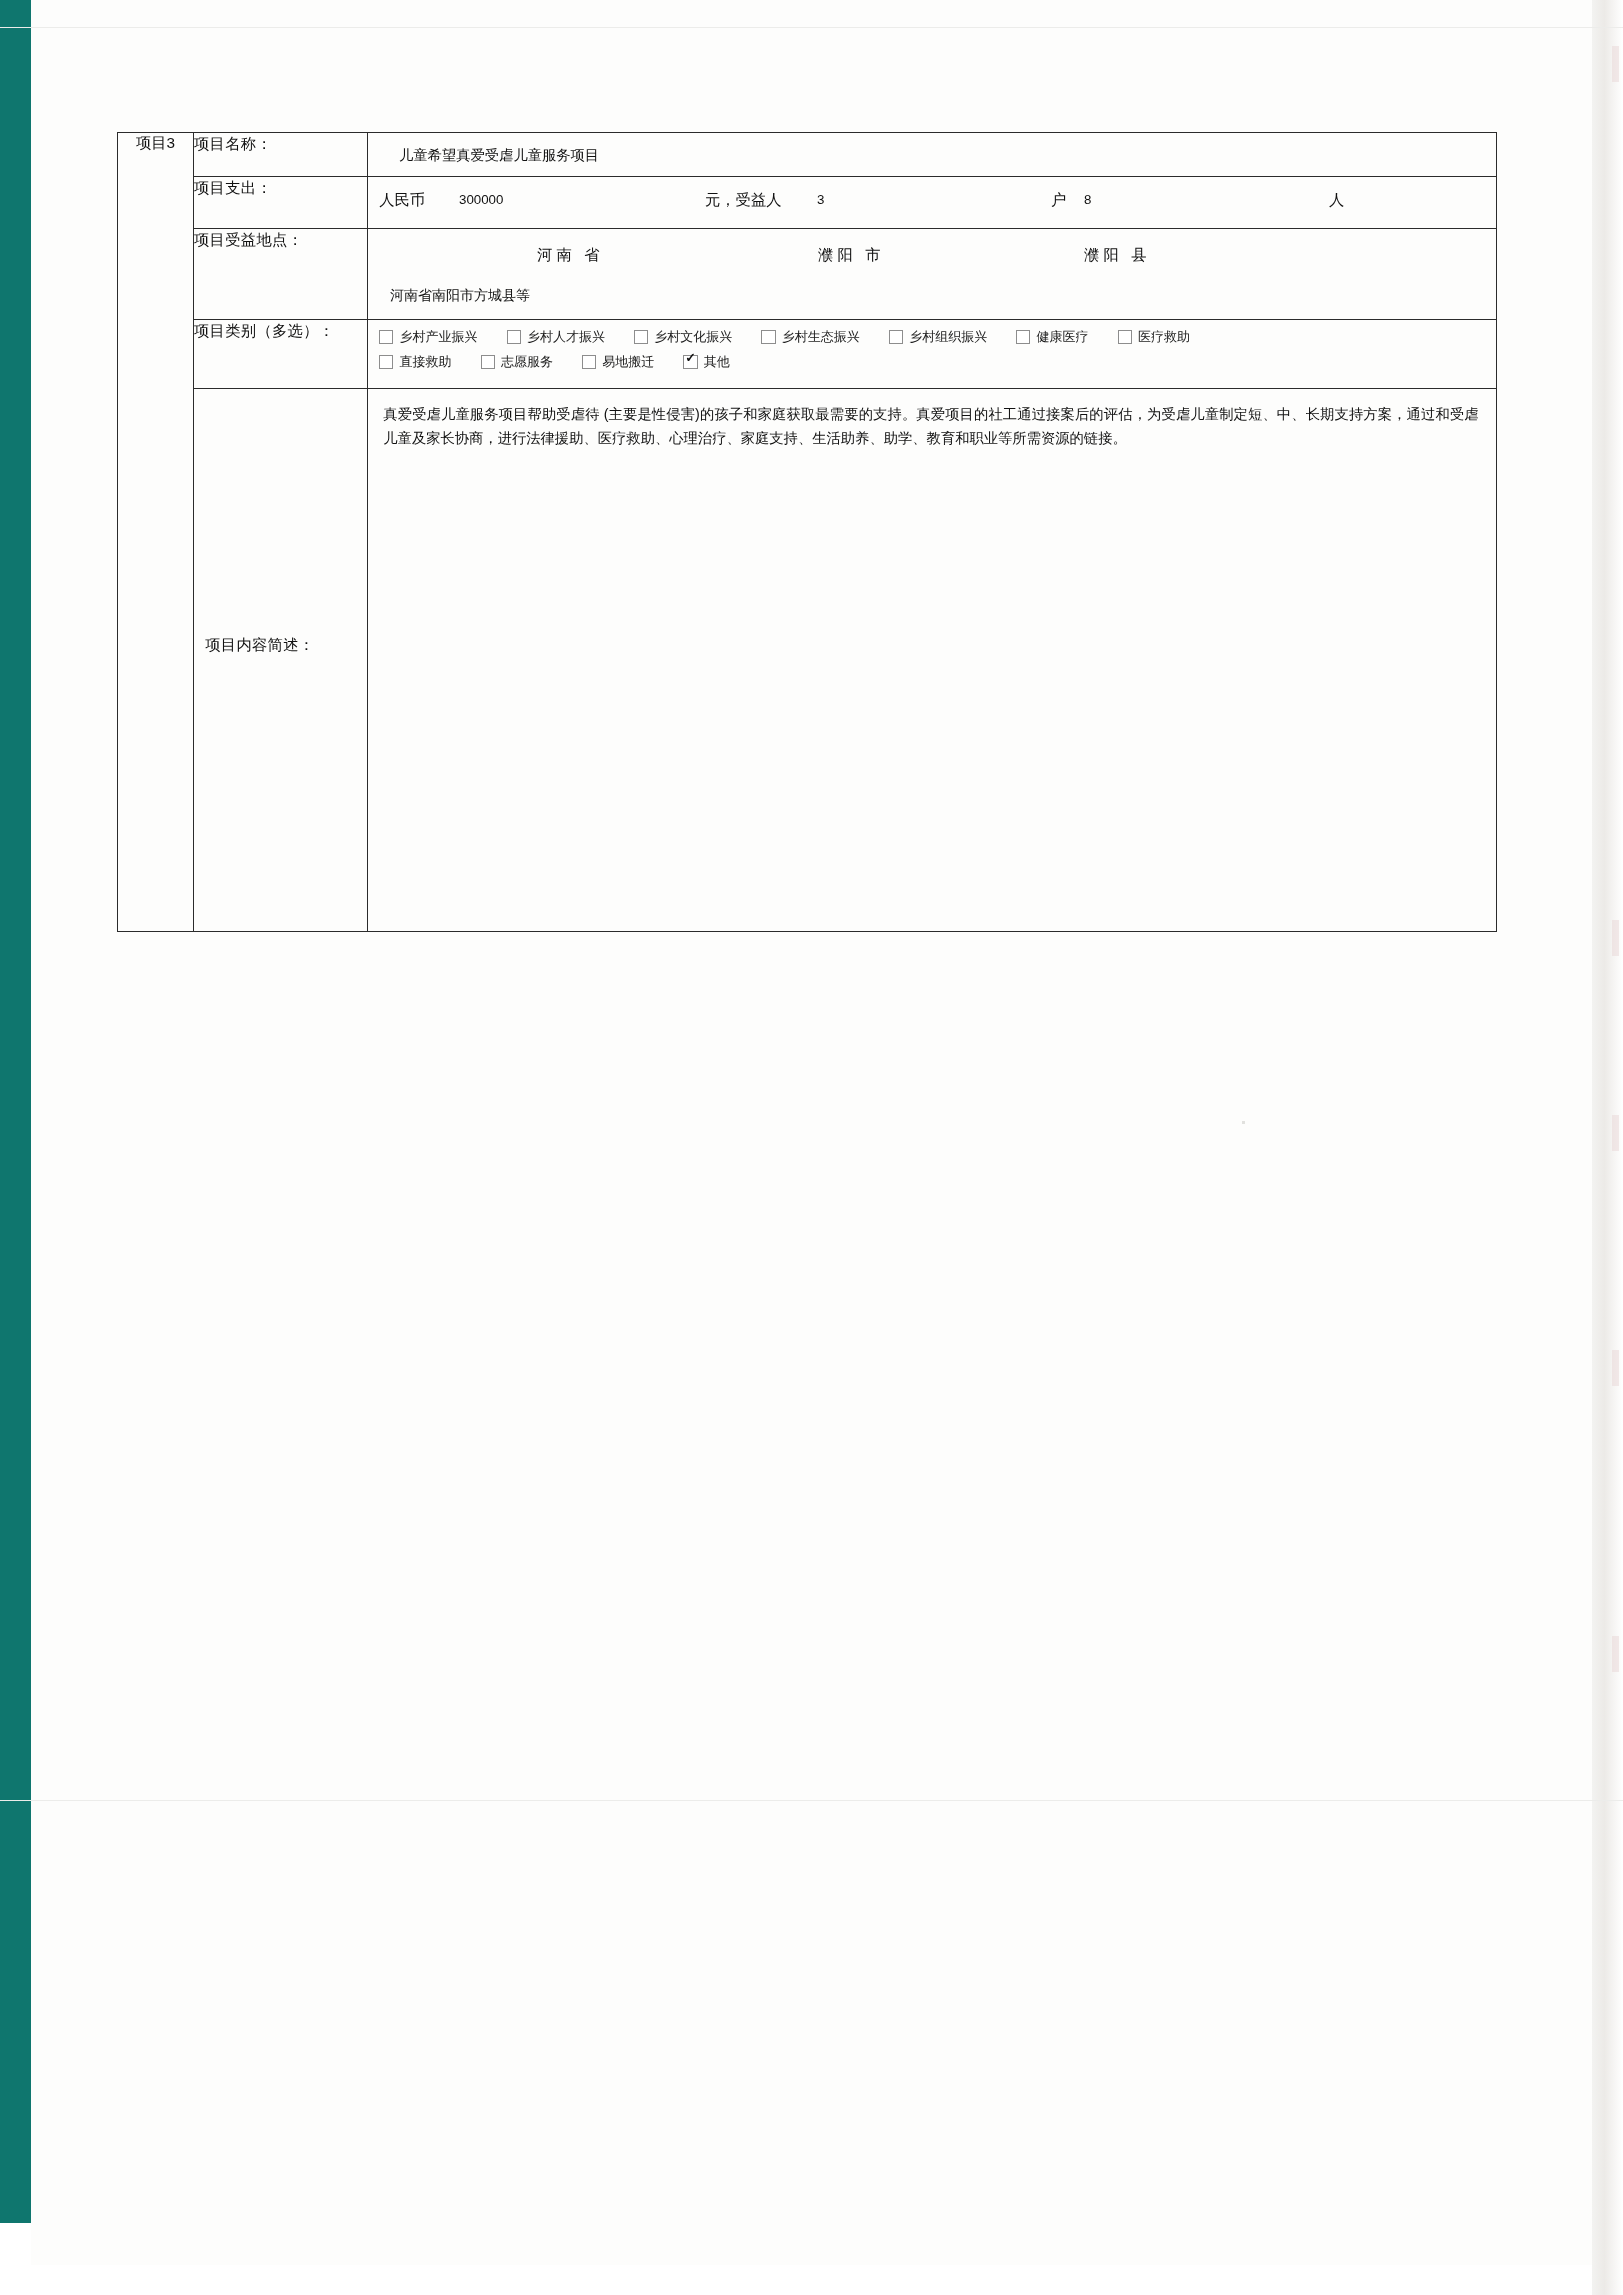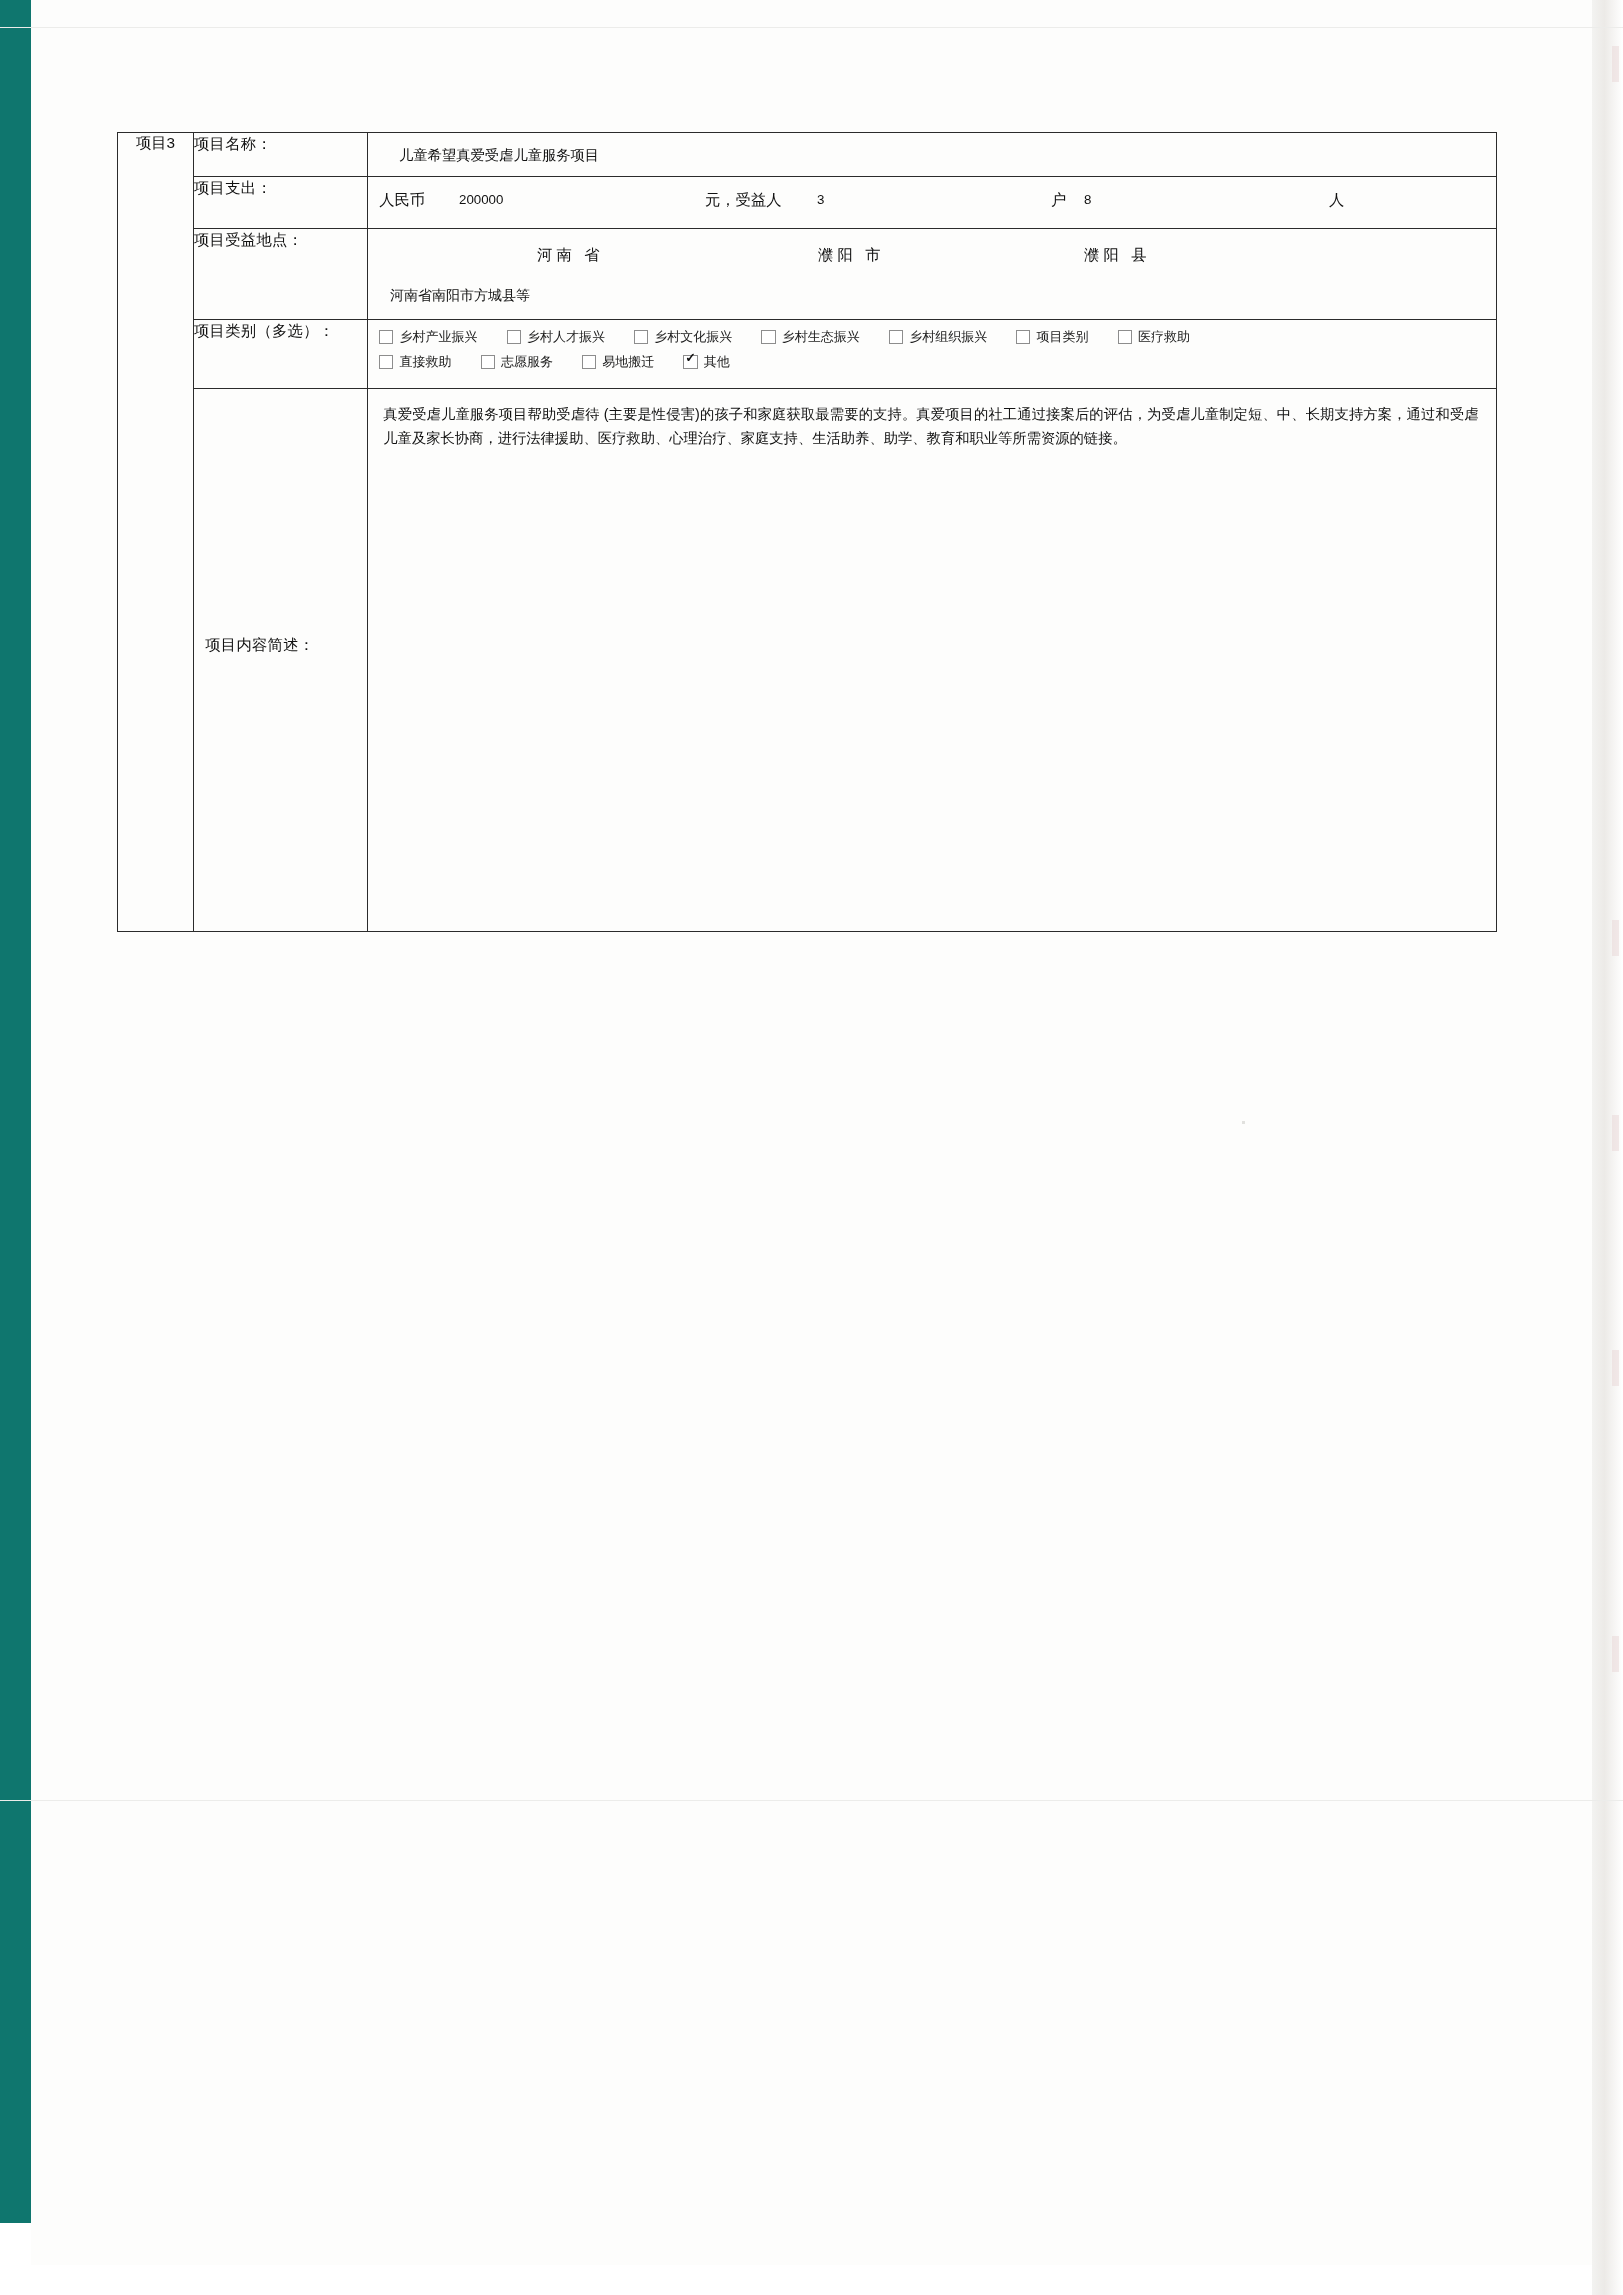--- a/index.html
+++ b/index.html
@@ -247,21 +247,21 @@
         <td>
           <div class="name-value">儿童希望真爱受虐儿童服务项目</div>
         </td>
       </tr>
 
       <tr>
         <td class="cell-pad label-cell">项目支出：</td>
         <td>
           <div class="exp-line">
             <span class="exp-cny">人民币</span>
-            <span class="exp-amount">200000</span>
+            <span class="exp-amount">300000</span>
             <span class="exp-unit1">元，受益人</span>
             <span class="exp-count1">3</span>
             <span class="exp-unit2">户</span>
             <span class="exp-count2">8</span>
             <span class="exp-unit3">人</span>
           </div>
         </td>
       </tr>
 
       <tr>
@@ -298,21 +298,21 @@
               <label class="cat-item wide">
                 <span class="cb"></span>
                 <span>乡村生态振兴</span>
               </label>
               <label class="cat-item wide">
                 <span class="cb"></span>
                 <span>乡村组织振兴</span>
               </label>
               <label class="cat-item wide">
                 <span class="cb"></span>
-                <span>项目类别</span>
+                <span>健康医疗</span>
               </label>
               <label class="cat-item">
                 <span class="cb"></span>
                 <span>医疗救助</span>
               </label>
             </div>
             <div class="cat-row">
               <label class="cat-item wide">
                 <span class="cb"></span>
                 <span>直接救助</span>

